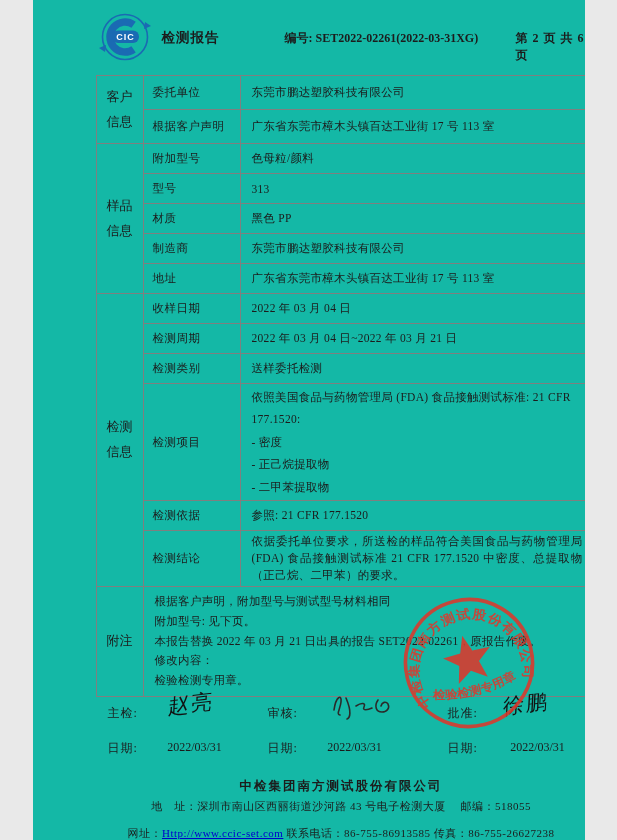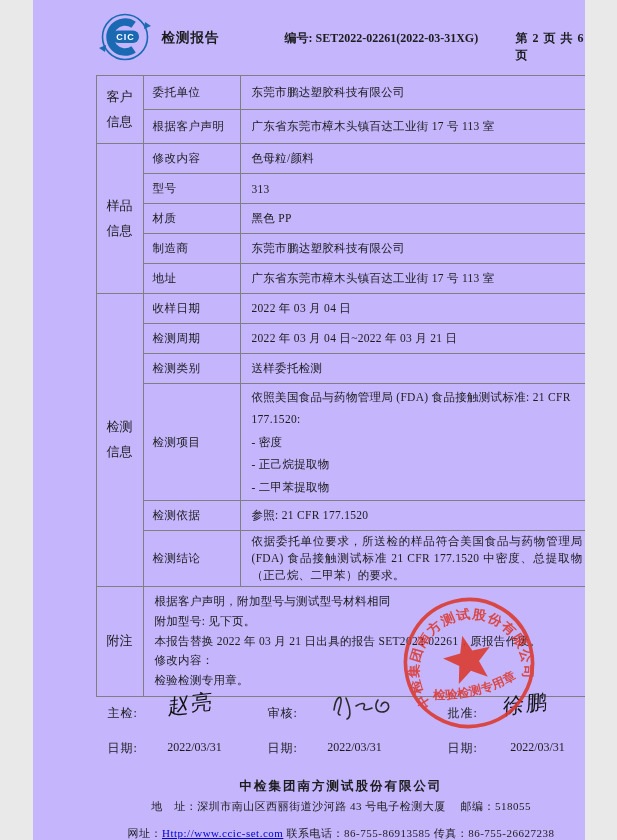--- a/index.html
+++ b/index.html
@@ -1,21 +1,21 @@
 <!DOCTYPE html>
 <html><head>
 <meta charset="utf-8">
 <style>
   * { margin: 0; padding: 0; box-sizing: border-box; }
   html,body { background:#e9e9e9; }
   .page {
     position: relative;
     width: 552px; height: 840px;
     margin: 0 auto;
-    background: #c4b5fd;
+    background: #14b8a6;
     font-family: "Liberation Serif", "DejaVu Serif", serif;
     color: #1c1c1c;
     overflow: hidden;
   }
   
   .hdr-logo { position:absolute; left:66px; top:13px; width:52px; height:48px; }
   .hdr-title { position:absolute; left:129px; top:29px; font-size:13.5px; font-weight:bold; letter-spacing:1px;text-align:right; }
   .hdr-no { position:absolute; left:252px; top:30px; font-size:12px; font-weight:bold; }
   .hdr-page { position:absolute; left:483px; top:30px; font-size:12px; font-weight:bold; letter-spacing:1px; }
   
@@ -85,21 +85,21 @@
       <tr class="tall">
         <td class="lbl">根据客户声明</td>
         <td class="val">广东省东莞市樟木头镇百达工业街 17 号 113 室</td>
       </tr>
 
       <tr>
         <td class="cat" rowspan="5">
           <div>样品</div>
           <div>信息</div>
         </td>
-        <td class="lbl">修改内容</td>
+        <td class="lbl">附加型号</td>
         <td class="val">色母粒/颜料</td>
       </tr>
       <tr>
         <td class="lbl">型号</td>
         <td class="val">313</td>
       </tr>
       <tr>
         <td class="lbl">材质</td>
         <td class="val">黑色 PP</td>
       </tr>

